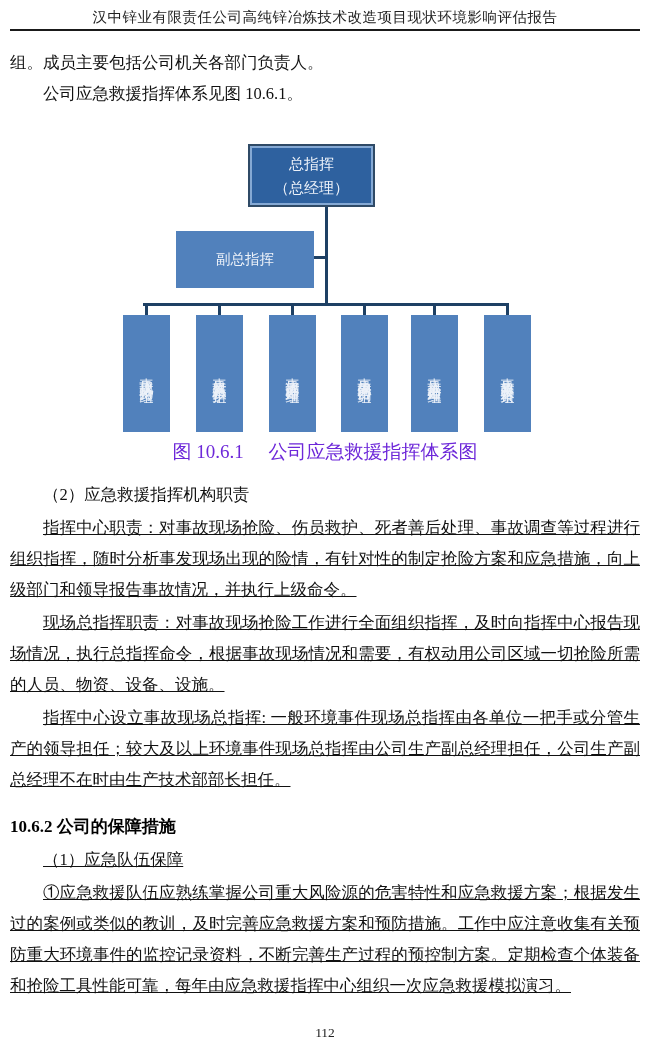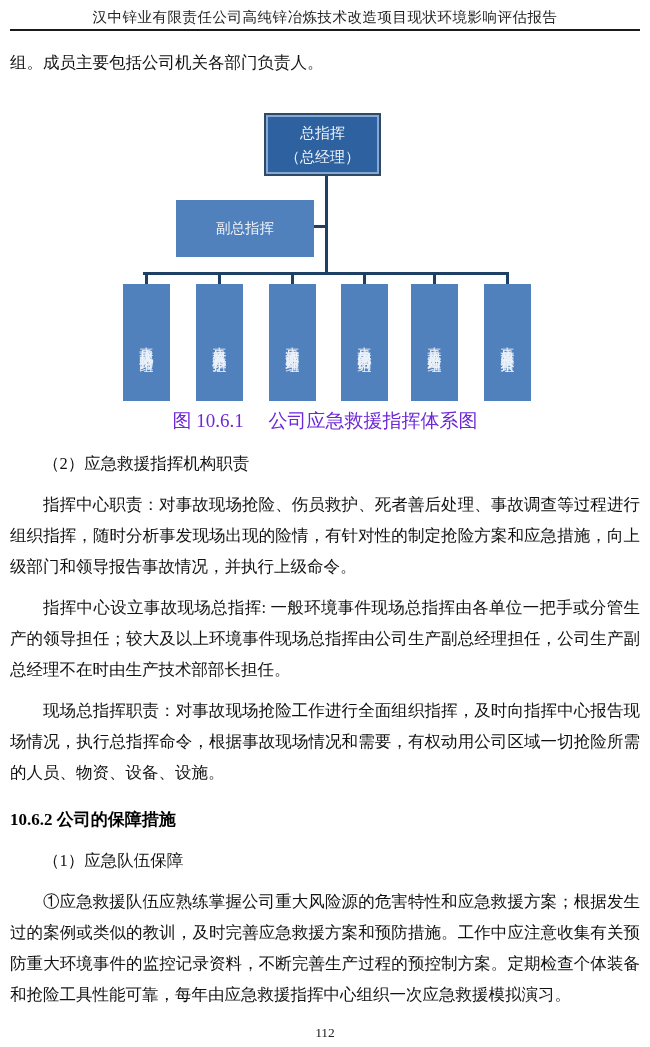--- a/index.html
+++ b/index.html
@@ -24,21 +24,21 @@
 
   .content { margin-top: 16px; }
 
   .body-text {
     font-size: 16.5px;
     line-height: 31px;
     text-align: justify;
     color: #111;
   }
   .indent { text-indent: 2em; }
-  .spaced { margin-top: 10px; }
+  .spaced { margin-top: 2px; text-decoration: underline; }
 
   .section-heading {
     font-size: 17px;
     font-weight: bold;
     line-height: 31px;
     margin-top: 16px;
     color: #000;
   }
 
   
@@ -50,21 +50,21 @@
   .org-box {
     position: absolute;
     display: flex;
     flex-direction: column;
     align-items: center;
     justify-content: center;
     color: var(--box-text, #edf2f9);
     text-align: center;
   }
   .commander-box {
-    left: 254px; top: 2px; width: 117px; height: 63px;
+    left: 238px; top: 2px; width: 127px; height: 63px;
     background: var(--top-box-fill, #2e619f);
     border: 2px solid #2f4a66;
     box-shadow: inset 0 0 0 2px #85a9d4;
     font-size: 15px;
     line-height: 24px;
   }
   .deputy-box {
     left: 166px; top: 89px; width: 138px; height: 57px;
     background: var(--box-fill, #5181bc);
     font-size: 14.5px;
@@ -108,20 +108,21 @@
 </head>
 <body>
 
 <div class="page">
 
   <div class="doc-header">汉中锌业有限责任公司高纯锌冶炼技术改造项目现状环境影响评估报告</div>
 
   <div class="content">
 
     <p class="body-text">组。成员主要包括公司机关各部门负责人。</p>
+    <p class="body-text indent">公司应急救援指挥体系见图 10.6.1。</p>
 
     <div class="org-chart">
       <div class="org-box commander-box">
         <span>总指挥</span>
         <span>（总经理）</span>
       </div>
 
       <div class="connector trunk-line"></div>
       <div class="connector deputy-link"></div>
 
@@ -144,22 +145,22 @@
       <div class="org-box group-box" style="left:401px">事故善后处理组</div>
       <div class="org-box group-box" style="left:474px">事故整改督察组</div>
     </div>
 
     <div class="figure-caption">
       <span class="cap-label">图 10.6.1</span><span>公司应急救援指挥体系图</span>
     </div>
 
     <p class="body-text indent" style="margin-top:12px">（2）应急救援指挥机构职责</p>
     <p class="body-text indent spaced">指挥中心职责：对事故现场抢险、伤员救护、死者善后处理、事故调查等过程进行组织指挥，随时分析事发现场出现的险情，有针对性的制定抢险方案和应急措施，向上级部门和领导报告事故情况，并执行上级命令。</p>
+    <p class="body-text indent spaced">现场总指挥职责：对事故现场抢险工作进行全面组织指挥，及时向指挥中心报告现场情况，执行总指挥命令，根据事故现场情况和需要，有权动用公司区域一切抢险所需的人员、物资、设备、设施。</p>
     <p class="body-text indent spaced">指挥中心设立事故现场总指挥: 一般环境事件现场总指挥由各单位一把手或分管生产的领导担任；较大及以上环境事件现场总指挥由公司生产副总经理担任，公司生产副总经理不在时由生产技术部部长担任。</p>
-    <p class="body-text indent spaced">现场总指挥职责：对事故现场抢险工作进行全面组织指挥，及时向指挥中心报告现场情况，执行总指挥命令，根据事故现场情况和需要，有权动用公司区域一切抢险所需的人员、物资、设备、设施。</p>
 
     <h3 class="section-heading">10.6.2 公司的保障措施</h3>
 
     <p class="body-text indent spaced">（1）应急队伍保障</p>
     <p class="body-text indent spaced">①应急救援队伍应熟练掌握公司重大风险源的危害特性和应急救援方案；根据发生过的案例或类似的教训，及时完善应急救援方案和预防措施。工作中应注意收集有关预防重大环境事件的监控记录资料，不断完善生产过程的预控制方案。定期检查个体装备和抢险工具性能可靠，每年由应急救援指挥中心组织一次应急救援模拟演习。</p>
 
   </div>
 </div>
 
 <div class="page-number">112</div>

